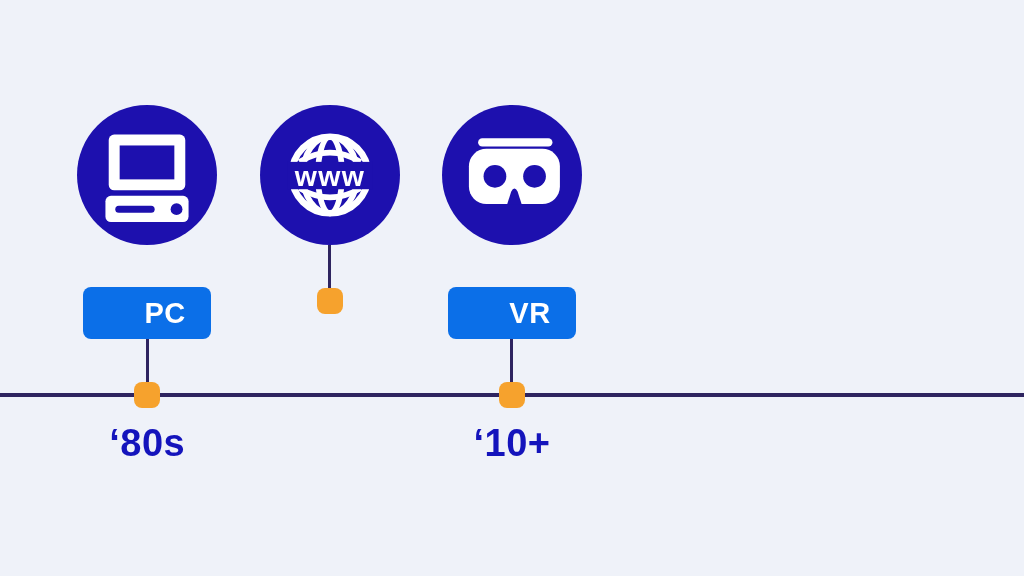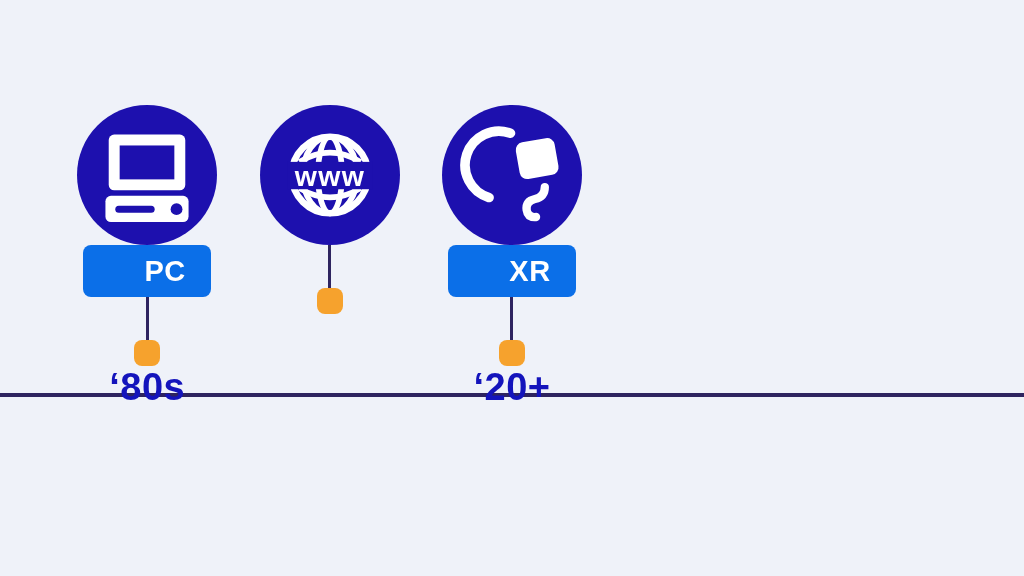--- a/index.html
+++ b/index.html
@@ -32,32 +32,32 @@
   .era-circle{
     margin-top:105px;width:140px;height:140px;border-radius:50%;
     background:var(--indigo);
     display:flex;justify-content:center;
   }
   .era-circle svg{width:140px;height:140px;display:block;}
   .icon-white{fill:#FFFFFF;}
   .icon-bg{fill:var(--indigo);}
   .icon-stroke{stroke:#FFFFFF;fill:none;}
   .chip{
-    width:128px;height:52px;border-radius:8px;
+    margin-top:42px;width:128px;height:52px;border-radius:8px;
     background:var(--chip);color:#FFFFFF;
     display:flex;align-items:center;justify-content:center;
     font-size:29px;font-weight:700;letter-spacing:0.5px;padding-left:36px;
   }
   .connector{width:3px;height:56px;background:var(--line);}
   .dot{
     width:26px;height:26px;border-radius:8px;background:var(--dot);
     margin-top:-13px;position:relative;z-index:3;
   }
   .period{
-    font-size:38px;font-weight:700;color:var(--period);
+    margin-top:14px;font-size:38px;font-weight:700;color:var(--period);
     letter-spacing:0.5px;
   }
   .globe-text{
     font-family:"Liberation Sans", sans-serif;font-weight:700;font-size:13px;
     letter-spacing:0.6px;fill:#FFFFFF;
   }
 </style>
 </head>
 <body>
 
@@ -95,29 +95,31 @@
           </g>
           <rect class="icon-bg" x="12.5" y="26" width="39" height="12.5"></rect>
           <text class="globe-text" x="32" y="37" text-anchor="middle">www</text>
         </svg>
       </div>
       <div class="connector"></div>
       <div class="dot"></div>
     </div>
 
 
-
     <div class="column">
       <div class="era-circle">
         <svg viewBox="0 0 64 64">
-          <path class="icon-stroke" stroke-width="4.4" stroke-linecap="round" d="M31.3 12.9 A15.5 15.5 0 1 0 21.5 42.3"></path>
-          <rect class="icon-white" x="34.5" y="16" width="18" height="17" rx="3.5" transform="rotate(-10 43.5 24.5)"></rect>
-          <path class="icon-stroke" stroke-width="3.8" stroke-linecap="round" fill="none" d="M47 37.5 q0 4.5 -4.5 5.5 q-4.3 1 -3.8 5 q0.5 3.5 4.3 3.2"></path>
+          <rect class="icon-white" x="16.5" y="15.2" width="34" height="3.8" rx="1.9"></rect>
+          <rect class="icon-white" x="12.3" y="20" width="41.6" height="25.3" rx="8"></rect>
+          <circle class="icon-bg" cx="24.2" cy="32.6" r="5.2"></circle>
+          <circle class="icon-bg" cx="42.3" cy="32.6" r="5.2"></circle>
+          <path class="icon-bg" d="M29.8 45.4 L31.6 39.6 Q33.1 36.8 34.6 39.6 L36.4 45.4 Z"></path>
         </svg>
       </div>
-      <div class="chip">XR</div>
+      <div class="chip">VR</div>
       <div class="connector"></div>
       <div class="dot"></div>
-      <div class="period">‘20+</div>
+      <div class="period">‘10+</div>
     </div>
+
 
   </div>
 </div>
 
 </body></html>

